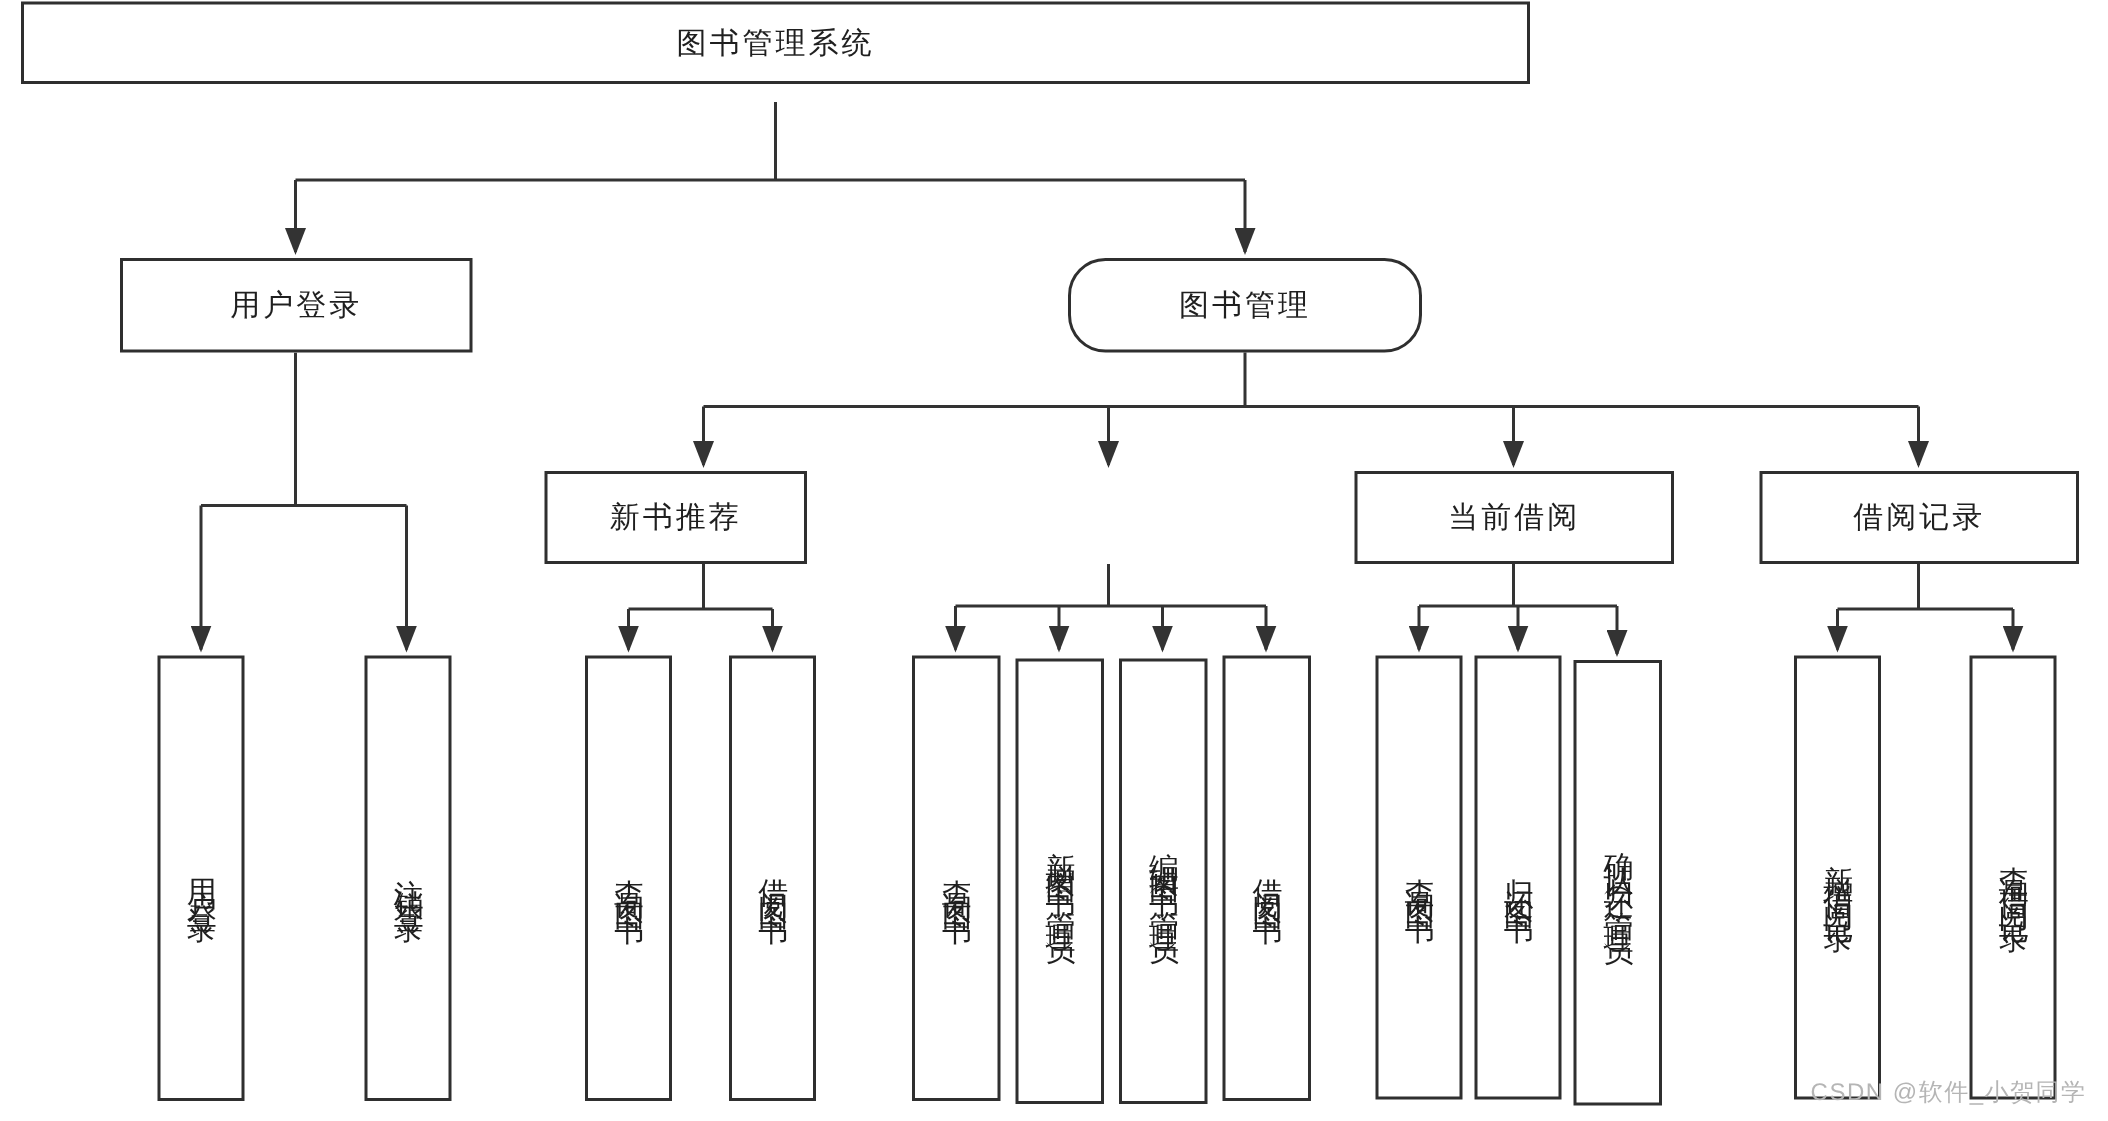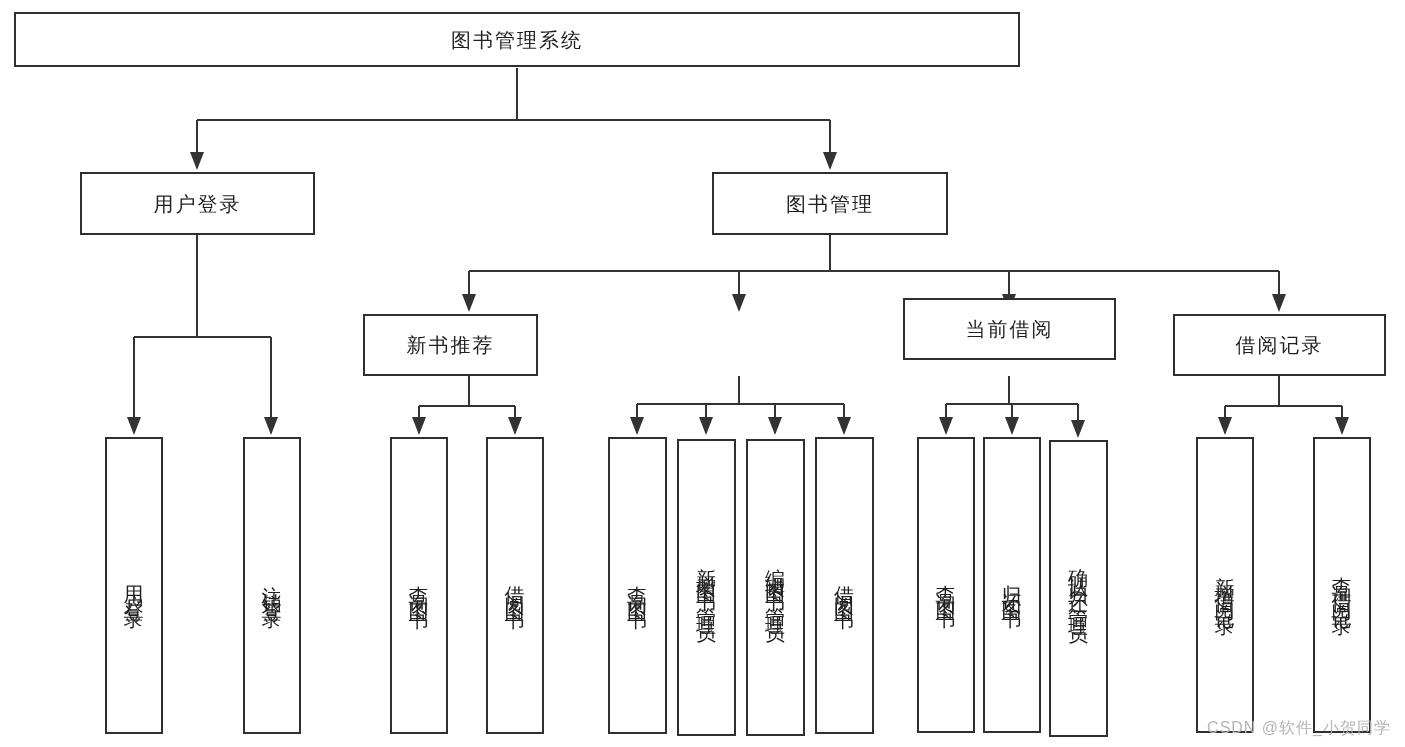--- a/index.html
+++ b/index.html
@@ -92,27 +92,27 @@
     <path class="ln" d="M1009,376 V404 M946,404 H1078"></path>
     <path class="ln" d="M946,404 V433" marker-end="url(#arw)"></path>
     <path class="ln" d="M1012,404 V433" marker-end="url(#arw)"></path>
     <path class="ln" d="M1078,404 V436" marker-end="url(#arw)"></path>
 
     <path class="ln" d="M1279,376 V406 M1225,406 H1342"></path>
     <path class="ln" d="M1225,406 V433" marker-end="url(#arw)"></path>
     <path class="ln" d="M1342,406 V433" marker-end="url(#arw)"></path>
   </svg>
 
-  <div class="node node-h" style="left:14px;top:12px;width:1006px;height:55px;">图书管理系统</div>
+  <div class="node node-h" style="left:14px;top:1px;width:1006px;height:55px;">图书管理系统</div>
 
   <div class="node node-h" style="left:80px;top:172px;width:235px;height:63px;">用户登录</div>
-  <div class="node node-h" style="left:712px;top:172px;width:236px;height:63px;">图书管理</div>
+  <div class="node node-h" style="left:712px;top:172px;width:236px;height:63px;border-radius:25px;">图书管理</div>
 
   <div class="node node-h" style="left:363px;top:314px;width:175px;height:62px;">新书推荐</div>
-  <div class="node node-h" style="left:903px;top:298px;width:213px;height:62px;">当前借阅</div>
+  <div class="node node-h" style="left:903px;top:314px;width:213px;height:62px;">当前借阅</div>
   <div class="node node-h" style="left:1173px;top:314px;width:213px;height:62px;">借阅记录</div>
 
   <div class="node node-v" style="left:105px;top:437px;width:58px;height:297px;">用户登录</div>
   <div class="node node-v" style="left:243px;top:437px;width:58px;height:297px;">注销登录</div>
 
   <div class="node node-v" style="left:390px;top:437px;width:58px;height:297px;">查询图书</div>
   <div class="node node-v" style="left:486px;top:437px;width:58px;height:297px;">借阅图书</div>
 
   <div class="node node-v" style="left:608px;top:437px;width:59px;height:297px;">查询图书</div>
   <div class="node node-v" style="left:677px;top:439px;width:59px;height:297px;">新增图书（管理员）</div>

